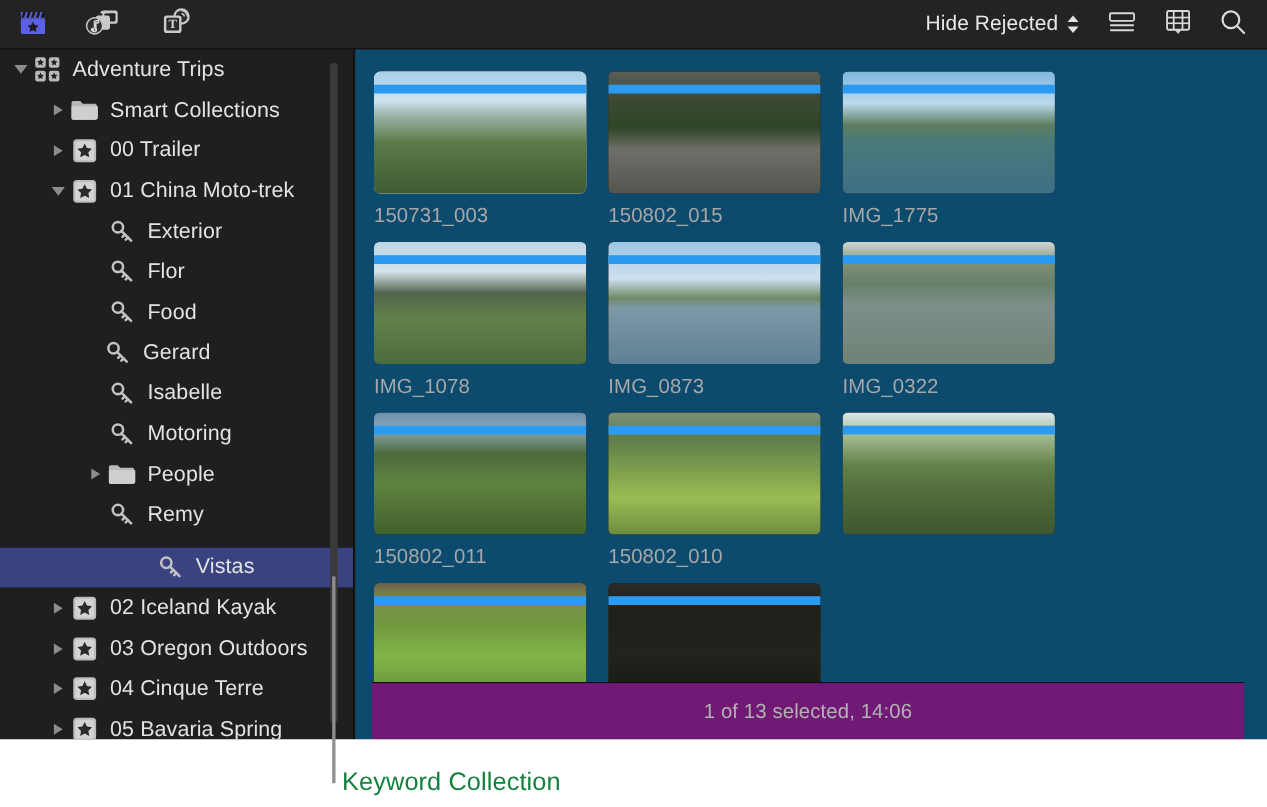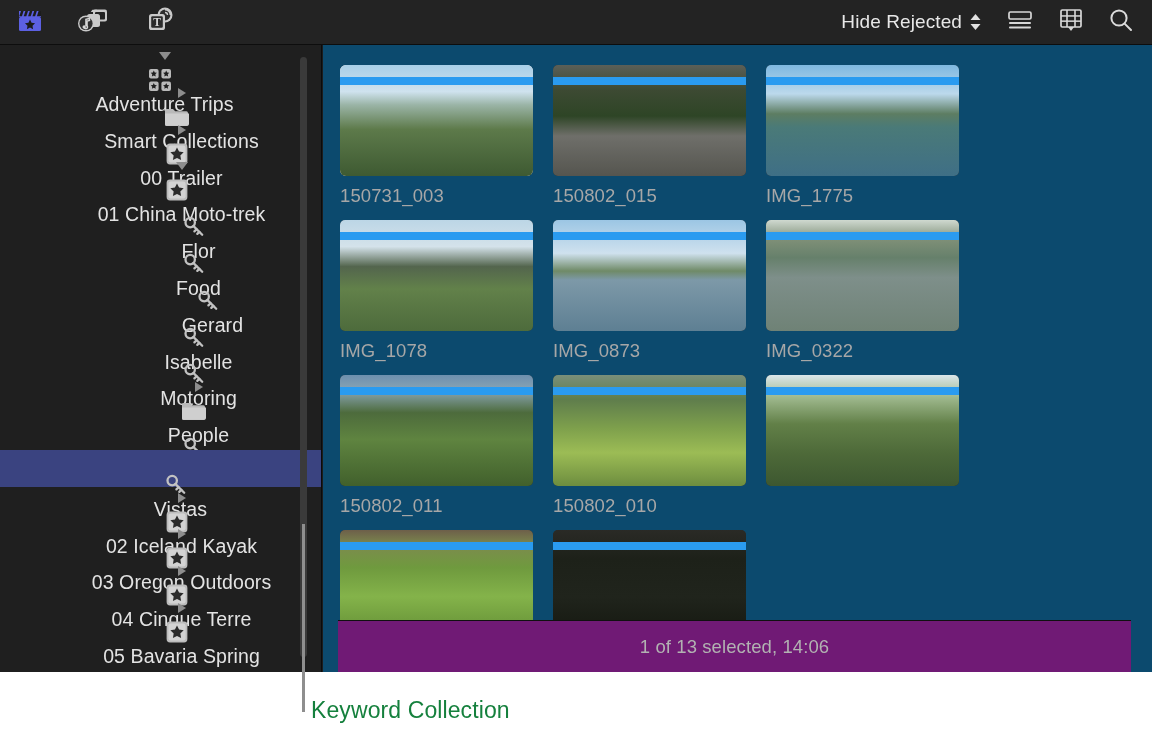--- a/index.html
+++ b/index.html
@@ -91,21 +91,20 @@
   .side-row {
     position: relative;
     height: 36.8px;
     display: flex;
     align-items: center;
     color: #e3e3e3;
     font-size: 19.5px;
     letter-spacing: 0.1px;
     white-space: nowrap;
     cursor: default;
-    flex-direction: column;
   }
   .side-row.selected { background: #3a4380; }
   .side-row .disclosure {
     width: 22px;
     flex: 0 0 22px;
     display: flex;
     align-items: center;
     justify-content: center;
   }
   .side-row .ic {
@@ -391,35 +390,47 @@
           <div class="side-row" style="padding-left: 76px;">
             <span class="disclosure"></span>
             <span class="ic">
               <svg width="22" height="22" viewBox="0 0 22 22">
                 <circle cx="7.2" cy="6.6" r="4.7" fill="none" stroke="#c2c2c2" stroke-width="2.3"></circle>
                 <path d="M10.3 9.9 L19.2 18.8" stroke="#c2c2c2" stroke-width="2.3" stroke-linecap="round"></path>
                 <path d="M13.6 13.2 L11.4 15.4" stroke="#c2c2c2" stroke-width="2.3" stroke-linecap="round"></path>
                 <path d="M16.3 15.9 L14.3 17.9" stroke="#c2c2c2" stroke-width="2.3" stroke-linecap="round"></path>
               </svg>
             </span>
+            <span class="lbl">Exterior</span>
+          </div>
+          <div class="side-row" style="padding-left: 76px;">
+            <span class="disclosure"></span>
+            <span class="ic">
+              <svg width="22" height="22" viewBox="0 0 22 22">
+                <circle cx="7.2" cy="6.6" r="4.7" fill="none" stroke="#c2c2c2" stroke-width="2.3"></circle>
+                <path d="M10.3 9.9 L19.2 18.8" stroke="#c2c2c2" stroke-width="2.3" stroke-linecap="round"></path>
+                <path d="M13.6 13.2 L11.4 15.4" stroke="#c2c2c2" stroke-width="2.3" stroke-linecap="round"></path>
+                <path d="M16.3 15.9 L14.3 17.9" stroke="#c2c2c2" stroke-width="2.3" stroke-linecap="round"></path>
+              </svg>
+            </span>
             <span class="lbl">Flor</span>
           </div>
           <div class="side-row" style="padding-left: 76px;">
             <span class="disclosure"></span>
             <span class="ic">
               <svg width="22" height="22" viewBox="0 0 22 22">
                 <circle cx="7.2" cy="6.6" r="4.7" fill="none" stroke="#c2c2c2" stroke-width="2.3"></circle>
                 <path d="M10.3 9.9 L19.2 18.8" stroke="#c2c2c2" stroke-width="2.3" stroke-linecap="round"></path>
                 <path d="M13.6 13.2 L11.4 15.4" stroke="#c2c2c2" stroke-width="2.3" stroke-linecap="round"></path>
                 <path d="M16.3 15.9 L14.3 17.9" stroke="#c2c2c2" stroke-width="2.3" stroke-linecap="round"></path>
               </svg>
             </span>
             <span class="lbl">Food</span>
           </div>
-          <div class="side-row" style="padding-left: 104px;">
+          <div class="side-row" style="padding-left: 72px;">
             <span class="disclosure"></span>
             <span class="ic">
               <svg width="22" height="22" viewBox="0 0 22 22">
                 <circle cx="7.2" cy="6.6" r="4.7" fill="none" stroke="#c2c2c2" stroke-width="2.3"></circle>
                 <path d="M10.3 9.9 L19.2 18.8" stroke="#c2c2c2" stroke-width="2.3" stroke-linecap="round"></path>
                 <path d="M13.6 13.2 L11.4 15.4" stroke="#c2c2c2" stroke-width="2.3" stroke-linecap="round"></path>
                 <path d="M16.3 15.9 L14.3 17.9" stroke="#c2c2c2" stroke-width="2.3" stroke-linecap="round"></path>
               </svg>
             </span>
             <span class="lbl">Gerard</span>
@@ -465,21 +476,21 @@
             <span class="ic">
               <svg width="22" height="22" viewBox="0 0 22 22">
                 <circle cx="7.2" cy="6.6" r="4.7" fill="none" stroke="#c2c2c2" stroke-width="2.3"></circle>
                 <path d="M10.3 9.9 L19.2 18.8" stroke="#c2c2c2" stroke-width="2.3" stroke-linecap="round"></path>
                 <path d="M13.6 13.2 L11.4 15.4" stroke="#c2c2c2" stroke-width="2.3" stroke-linecap="round"></path>
                 <path d="M16.3 15.9 L14.3 17.9" stroke="#c2c2c2" stroke-width="2.3" stroke-linecap="round"></path>
               </svg>
             </span>
             <span class="lbl">Remy</span>
           </div>
-          <div class="side-row selected" style="padding-left: 40px;">
+          <div class="side-row selected" style="padding-left: 120px; margin-top: 11px;">
             <span class="disclosure"></span>
             <span class="ic">
               <svg width="22" height="22" viewBox="0 0 22 22">
                 <circle cx="7.2" cy="6.6" r="4.7" fill="none" stroke="#c2c2c2" stroke-width="2.3"></circle>
                 <path d="M10.3 9.9 L19.2 18.8" stroke="#c2c2c2" stroke-width="2.3" stroke-linecap="round"></path>
                 <path d="M13.6 13.2 L11.4 15.4" stroke="#c2c2c2" stroke-width="2.3" stroke-linecap="round"></path>
                 <path d="M16.3 15.9 L14.3 17.9" stroke="#c2c2c2" stroke-width="2.3" stroke-linecap="round"></path>
               </svg>
             </span>
             <span class="lbl">Vistas</span>

